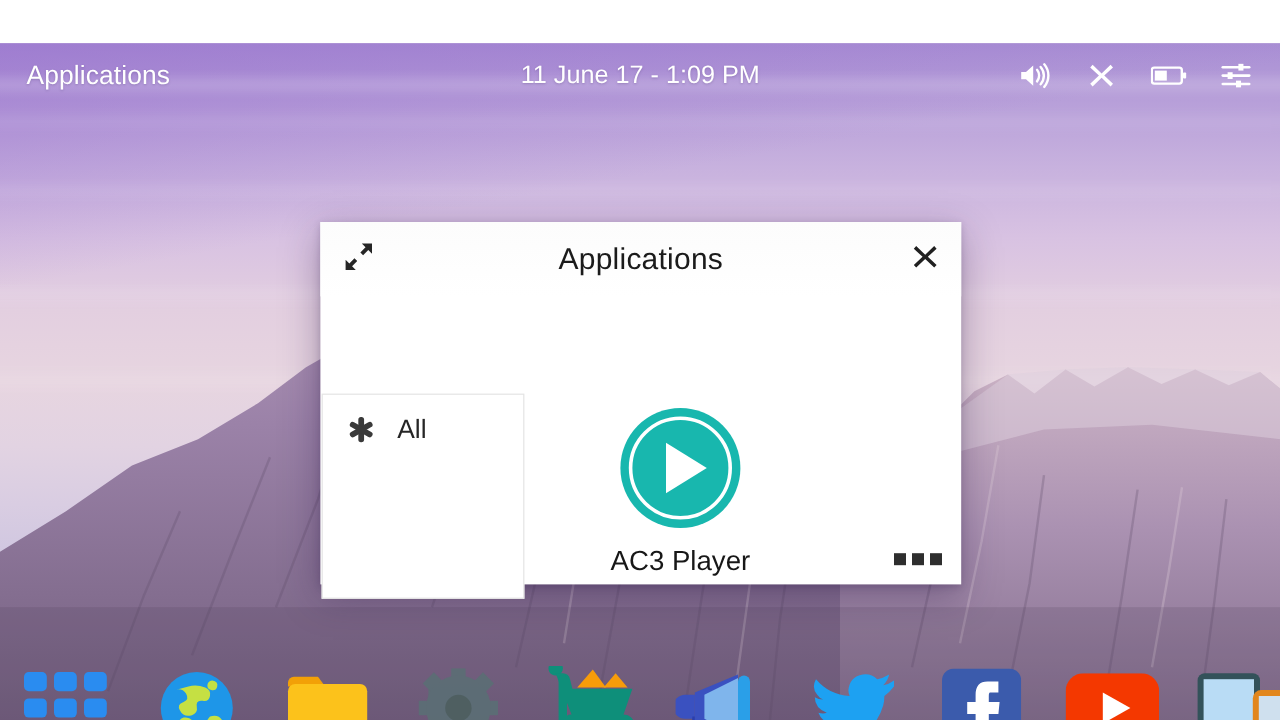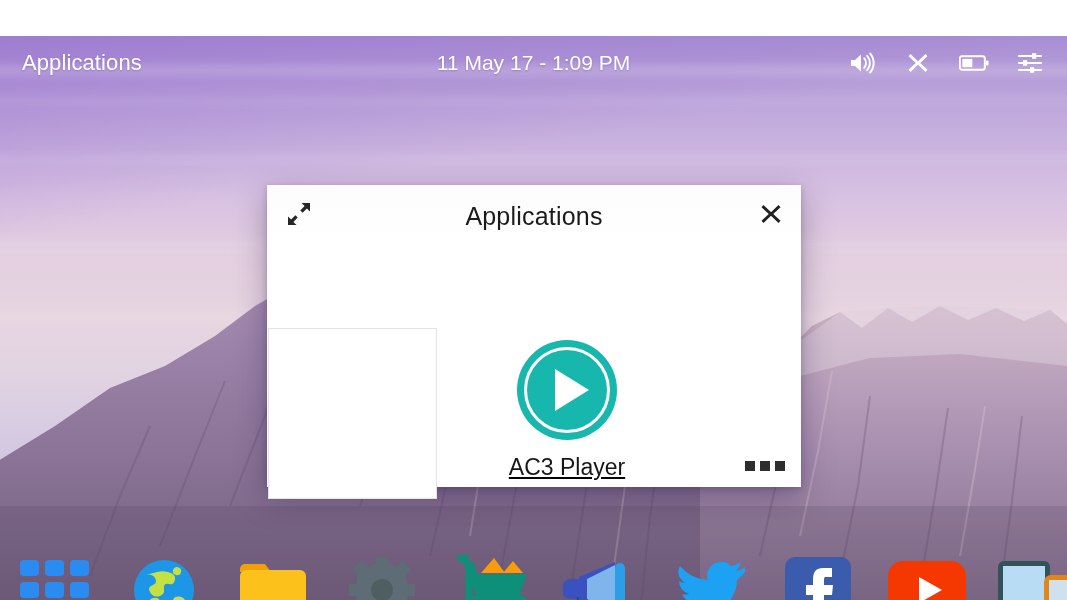--- a/index.html
+++ b/index.html
@@ -123,21 +123,20 @@
   }
 
   .app-area {
     position: absolute; left: 170px; right: 0; top: 0; bottom: 0;
   }
   .app-tile {
     position: absolute; left: 40px; top: 93px;
     width: 180px;
     display: flex; flex-direction: column; align-items: center;
     cursor: pointer;
-    text-decoration: underline;
   }
   .app-icon-circle {
     width: 100px; height: 100px; border-radius: 50%;
     background: #18b7ae;
     display: flex; align-items: center; justify-content: center;
     position: relative;
   }
   .app-icon-circle::before {
     content: ""; position: absolute;
     left: 7px; top: 7px; right: 7px; bottom: 7px;
@@ -252,21 +251,21 @@
         <path d="M800,500 L818,415 L832,335"></path>
         <path d="M960,520 L974,440 L985,370"></path>
       </g>
 
       <rect x="0" y="470" width="1067" height="130" fill="#4b3c58" opacity=".18"></rect>
     </svg>
   </div>
 
   <div id="topbar">
     <div class="tb-title">Applications</div>
-    <div class="tb-clock">11 May 17 - 1:09 PM</div>
+    <div class="tb-clock">11 June 17 - 1:09 PM</div>
 
     <div class="tb-right">
       <div class="tb-icon">
         <svg width="26" height="24" viewBox="0 0 26 24" fill="#ffffff">
           <path d="M2 9 h4 L12 3.5 v17 L6 15 H2 Z"></path>
           <path d="M15.2 7.2 a7.5 7.5 0 0 1 0 9.6" stroke="#ffffff" stroke-width="2" fill="none" stroke-linecap="round"></path>
           <path d="M18.2 4.8 a11 11 0 0 1 0 14.4" stroke="#ffffff" stroke-width="2" fill="none" stroke-linecap="round"></path>
           <path d="M21.2 2.6 a14.5 14.5 0 0 1 0 18.8" stroke="#ffffff" stroke-width="2" fill="none" stroke-linecap="round"></path>
         </svg>
       </div>
@@ -314,20 +313,30 @@
         <svg width="22" height="22" viewBox="0 0 22 22">
           <path d="M3.5 2 L11 9.2 L18.5 2 L20.5 4.2 L13.2 11 L20.5 17.8 L18.5 20 L11 12.8 L3.5 20 L1.5 17.8 L8.8 11 L1.5 4.2 Z" fill="#202020"></path>
         </svg>
       </div>
     </div>
 
     <div class="dlg-body">
 
       <div class="side-panel">
 
+        <div class="side-item">
+          <span class="si-icon">
+            <svg width="24" height="24" viewBox="0 0 24 24" fill="#3a3a3a">
+              <rect x="9.6" y="1.5" width="4.8" height="21" rx="2.2"></rect>
+              <rect x="9.6" y="1.5" width="4.8" height="21" rx="2.2" transform="rotate(60 12 12)"></rect>
+              <rect x="9.6" y="1.5" width="4.8" height="21" rx="2.2" transform="rotate(120 12 12)"></rect>
+            </svg>
+          </span>
+          <span class="si-label">All</span>
+        </div>
 
 
       </div>
 
       <div class="app-area">
         <div class="app-tile">
           <div class="app-icon-circle">
             <span class="play-tri"></span>
           </div>
           <div class="app-label">AC3 Player</div>

